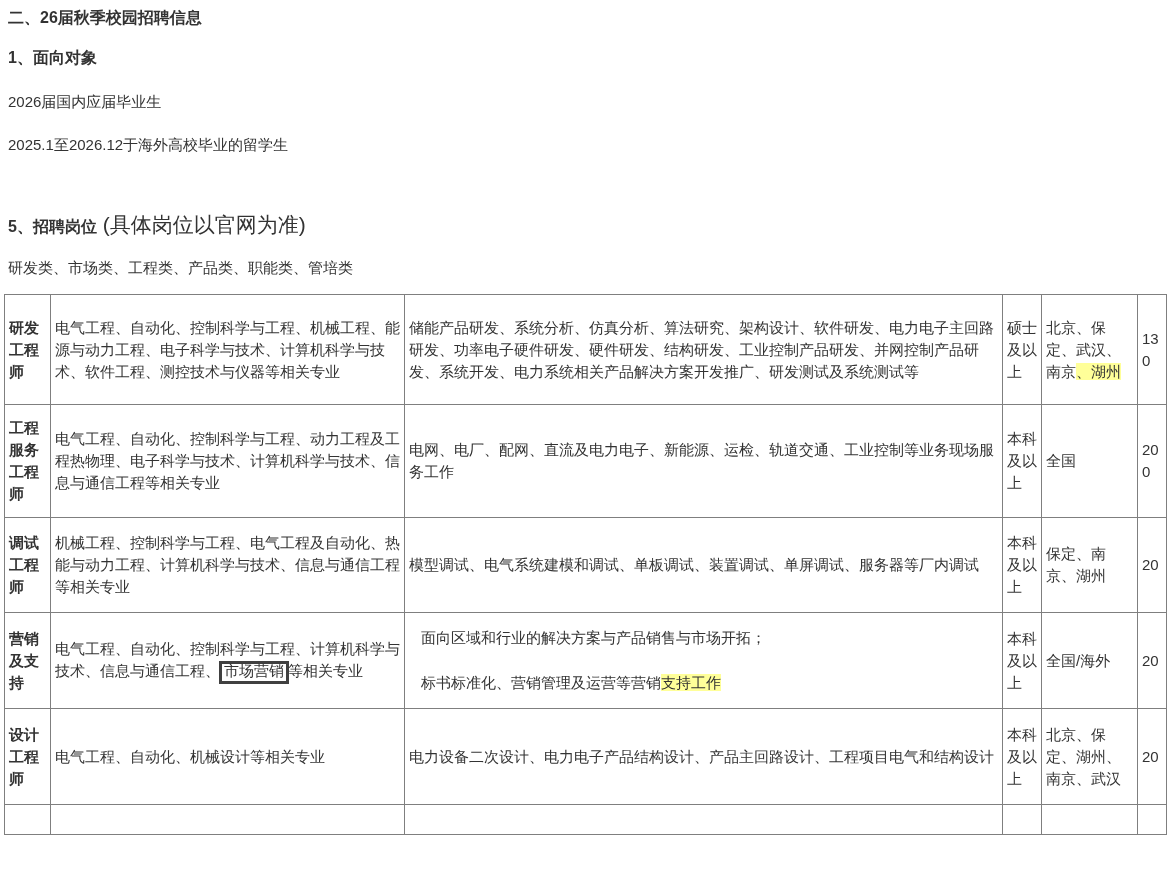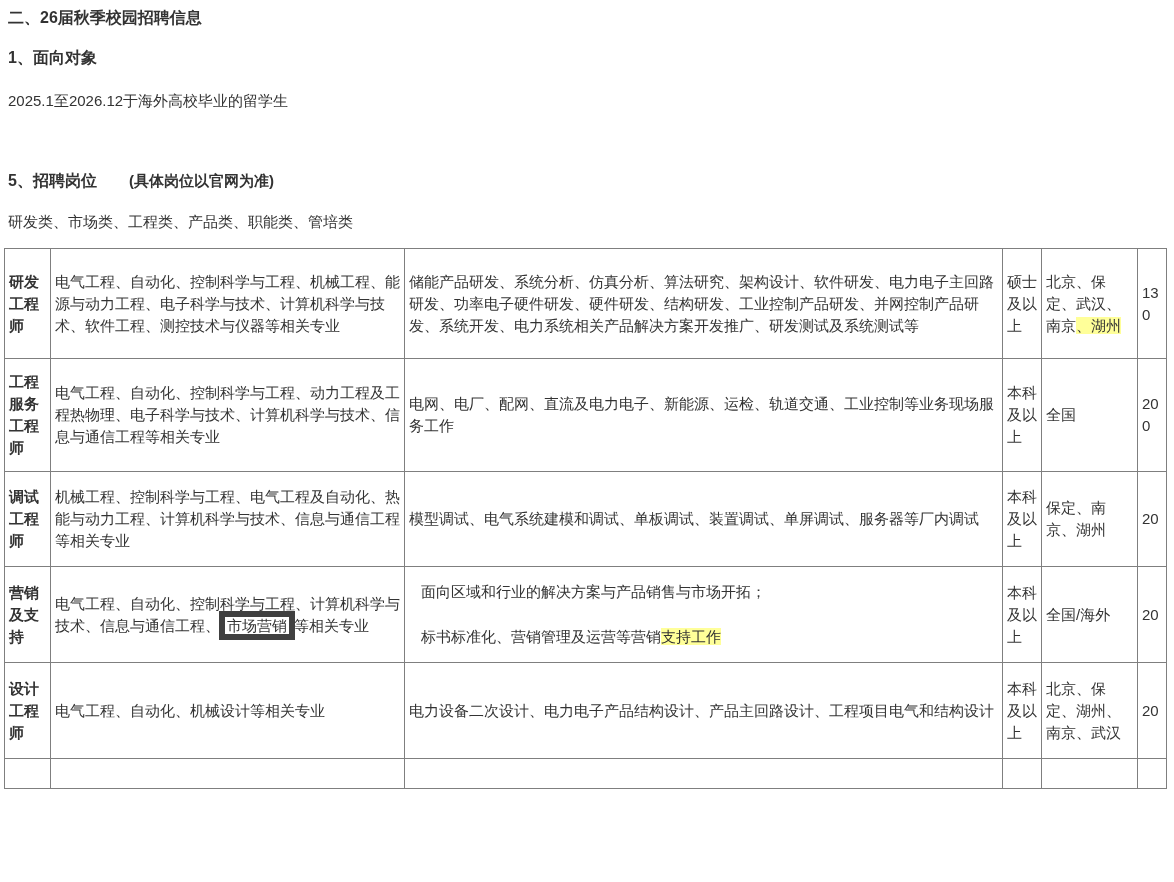--- a/index.html
+++ b/index.html
@@ -24,23 +24,22 @@
     line-height: 20px;
   }
   .sec-heading {
     font-size: 16px;
     font-weight: bold;
     line-height: 20px;
   }
   .sec-heading.audience { margin: 20px 0 0 8px; }
   .sec-heading.positions { margin: 60px 0 0 8px; }
   .sec-heading .note {
-    font-weight: bold;
-    font-size: 15px;
-    margin-left: 28px;
+    font-weight: normal;
+    font-size: 21px;
   }
   .para {
     margin: 23px 0 0 8px;
     line-height: 20px;
   }
   .para.first { margin-top: 24px; }
   .categories {
     margin: 21px 0 0 8px;
     line-height: 20px;
   }
@@ -69,36 +68,38 @@
   tr.row-4    { height: 94px; }
   tr.row-5    { height: 96px; }
   tr.row-cut  { height: 30px; }
   td.pos { font-weight: bold; }
   td.count { padding: 2px 2px; }
 
   .hl {
     background: #ffff99;
   }
   .redbox {
-    border: 6px solid #404040;
+    border: 3px solid #404040;
     padding: 0 2px;
     margin: -3px -1px;
+    font-family: Liberation Mono, monospace;
   }
   .dir-p { margin: 12px; }
   .dir-p + .dir-p { margin-top: 23px; }
 </style>
 </head>
 <body>
 
 <div class="doc">
 
   <div class="page-title">二、26届秋季校园招聘信息</div>
 
   <div class="sec-heading audience">1、面向对象</div>
 
+  <p class="para first">2026届国内应届毕业生</p>
   <p class="para">2025.1至2026.12于海外高校毕业的留学生</p>
 
   <div class="sec-heading positions"><span>5、招聘岗位</span><span class="note"> (具体岗位以官网为准)</span></div>
 
   <p class="categories">研发类、市场类、工程类、产品类、职能类、管培类</p>
 
   <table class="jobs">
     <colgroup>
       <col style="width:46px">
       <col style="width:354px">

